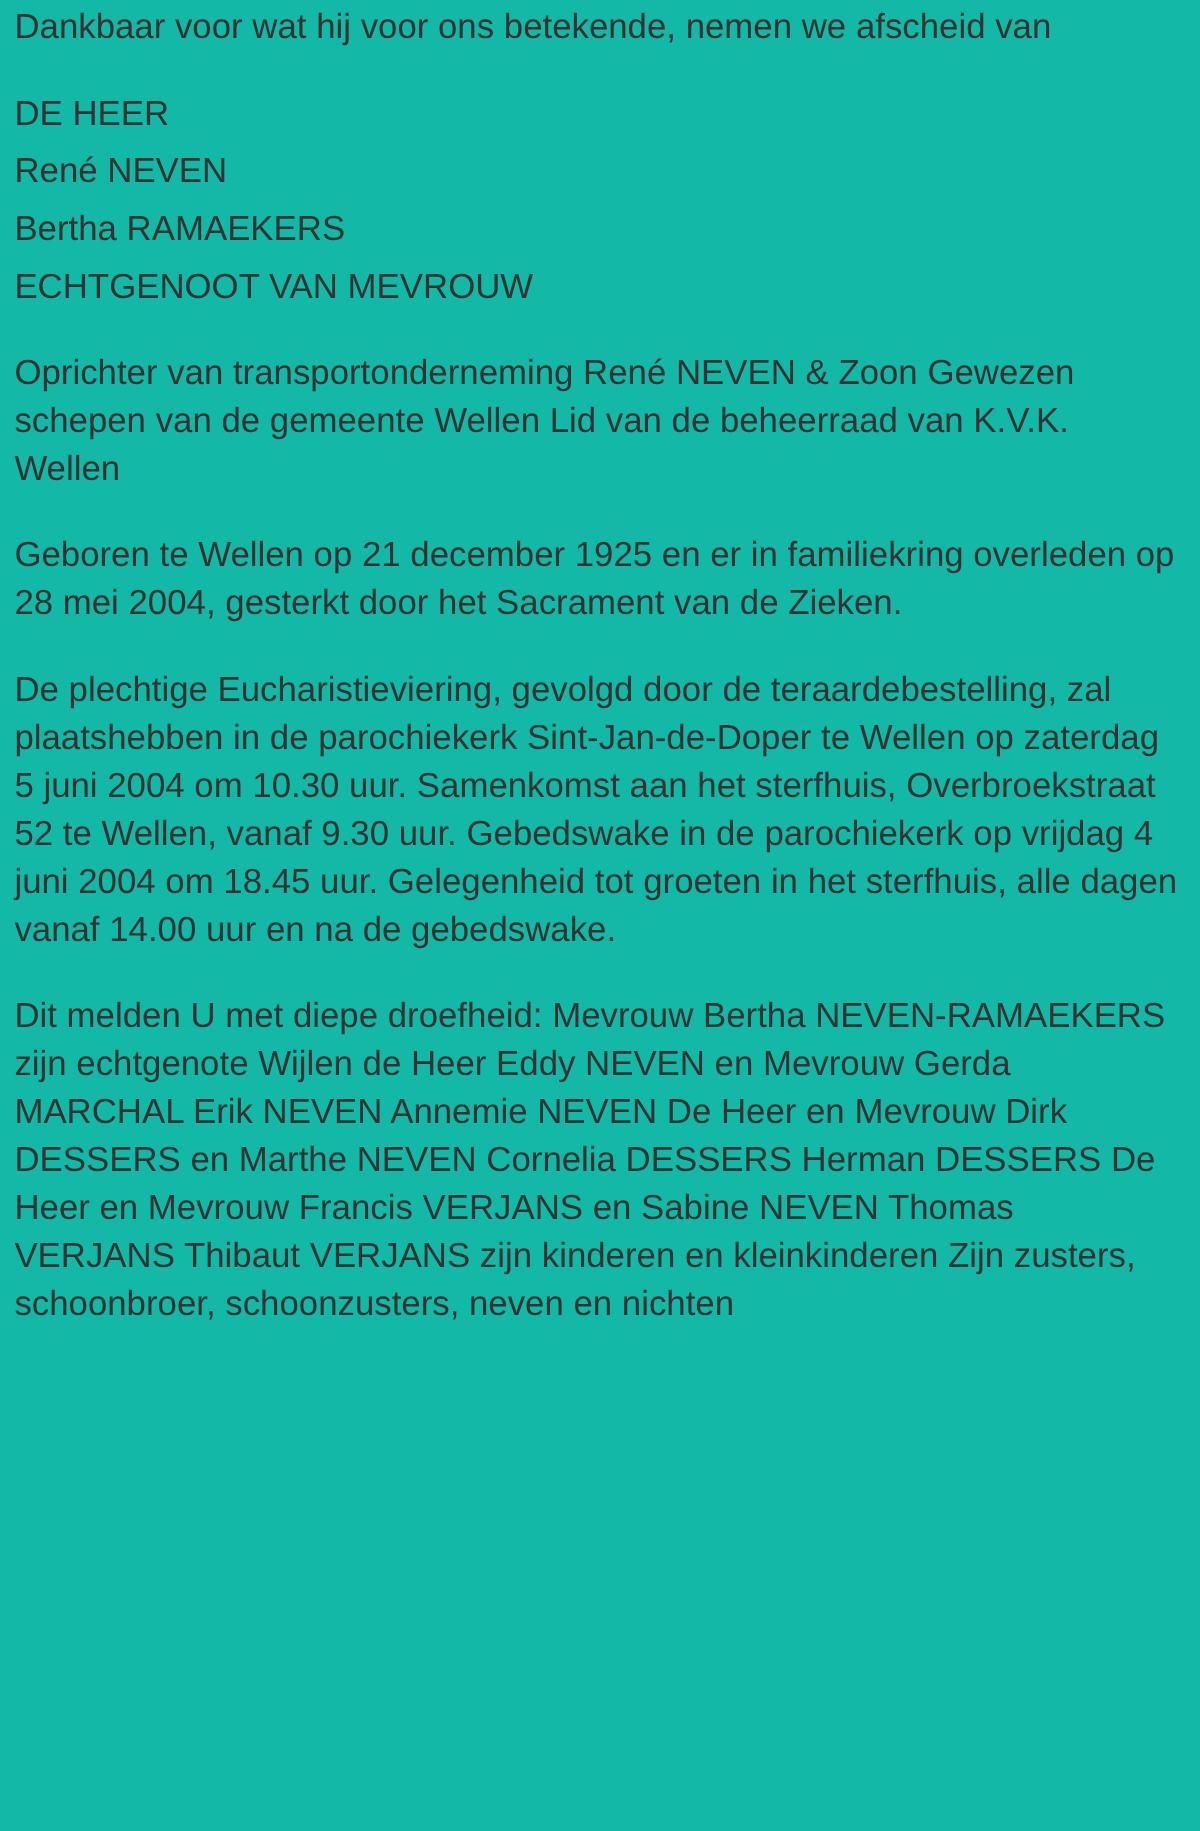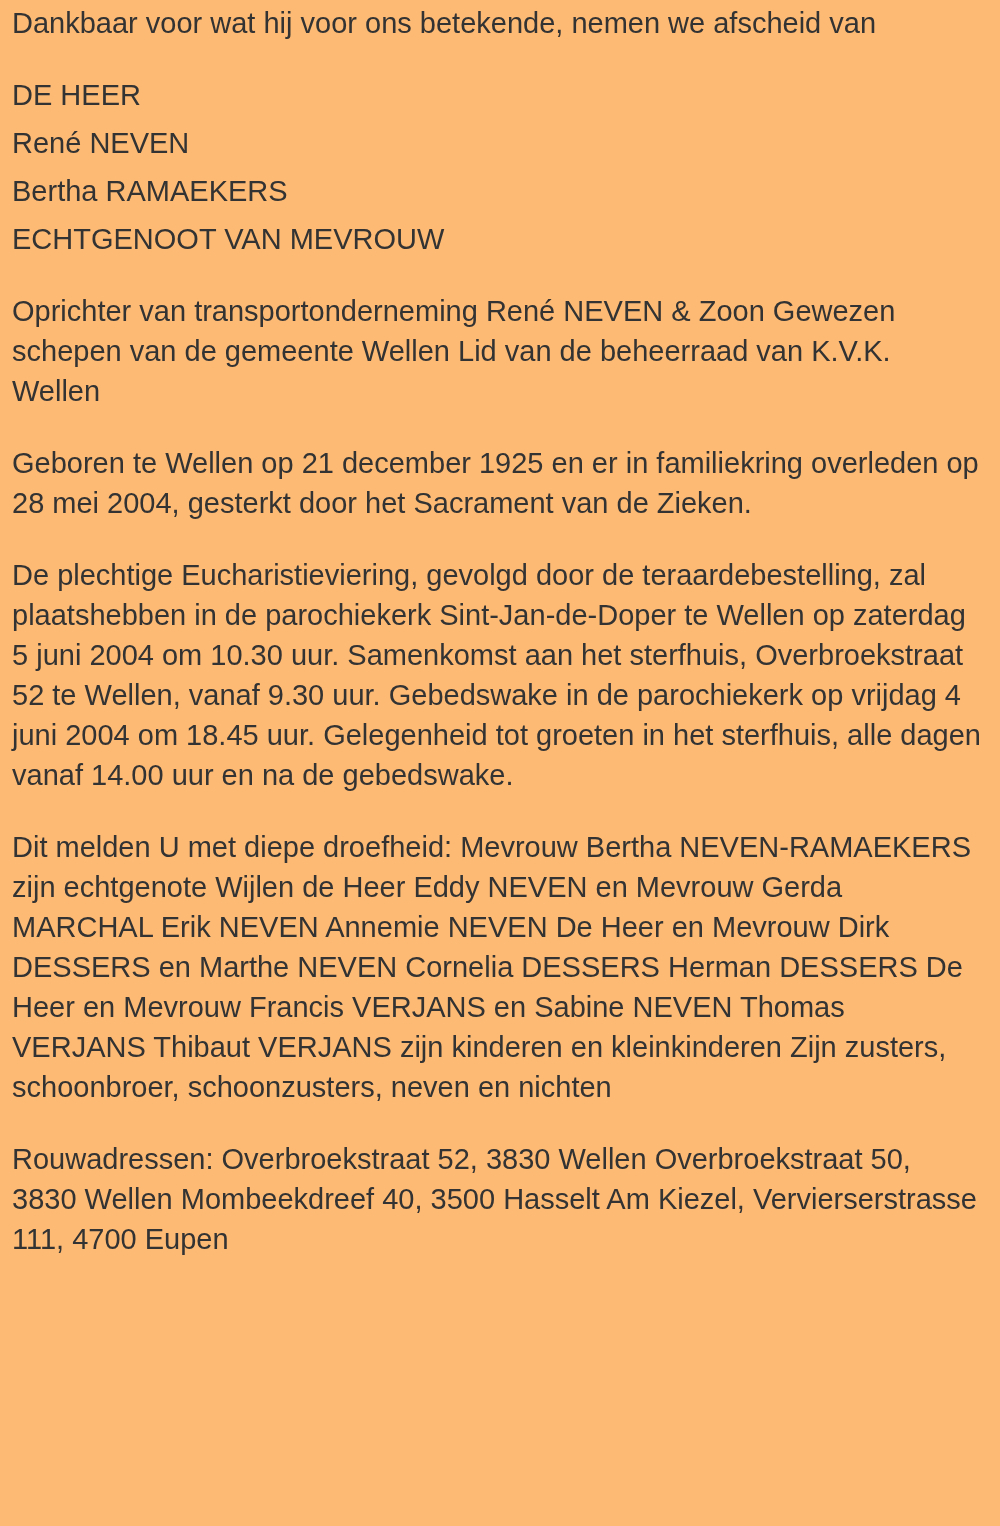--- a/index.html
+++ b/index.html
@@ -5,21 +5,21 @@
 <style>
   html, body {
     margin: 0;
     padding: 0;
     background: #ffffff;
   }
   .page {
     box-sizing: border-box;
     width: 1000px;
     min-height: 1526px;
-    background: #fdba74;
+    background: #14b8a6;
     padding: 3px 18px 55px 12px;
   }
   .page p {
     font-family: "Liberation Sans", sans-serif;
     font-size: 29px;
     line-height: 40px;
     font-weight: 400;
     color: #333333;
     margin: 0 0 8px 0;
     padding: 0;
@@ -48,16 +48,15 @@
   <p>ECHTGENOOT VAN MEVROUW</p>
 
   <p class="section-gap">Oprichter van transportonderneming René NEVEN &amp; Zoon Gewezen schepen van de gemeente Wellen Lid van de beheerraad van K.V.K. Wellen</p>
 
   <p class="section-gap">Geboren te Wellen op 21 december 1925 en er in familiekring overleden op 28 mei 2004, gesterkt door het Sacrament van de Zieken.</p>
 
   <p class="section-gap">De plechtige Eucharistieviering, gevolgd door de teraardebestelling, zal plaatshebben in de parochiekerk Sint-Jan-de-Doper te Wellen op zaterdag 5 juni 2004 om 10.30 uur. Samenkomst aan het sterfhuis, Overbroekstraat 52 te Wellen, vanaf 9.30 uur. Gebedswake in de parochiekerk op vrijdag 4 juni 2004 om 18.45 uur. Gelegenheid tot groeten in het sterfhuis, alle dagen vanaf 14.00 uur en na de gebedswake.</p>
 
   <p class="section-gap">Dit melden U met diepe droefheid: Mevrouw Bertha NEVEN-RAMAEKERS zijn echtgenote Wijlen de Heer Eddy NEVEN en Mevrouw Gerda MARCHAL Erik NEVEN Annemie NEVEN De Heer en Mevrouw Dirk DESSERS en Marthe NEVEN Cornelia DESSERS Herman DESSERS De Heer en Mevrouw Francis VERJANS en Sabine NEVEN Thomas VERJANS Thibaut VERJANS zijn kinderen en kleinkinderen Zijn zusters, schoonbroer, schoonzusters, neven en nichten</p>
 
-  <p class="section-gap">Rouwadressen: Overbroekstraat 52, 3830 Wellen Overbroekstraat 50, 3830 Wellen Mombeekdreef 40, 3500 Hasselt Am Kiezel, Vervierserstrasse 111, 4700 Eupen</p>
 
 
 </div>
 
 </body></html>

